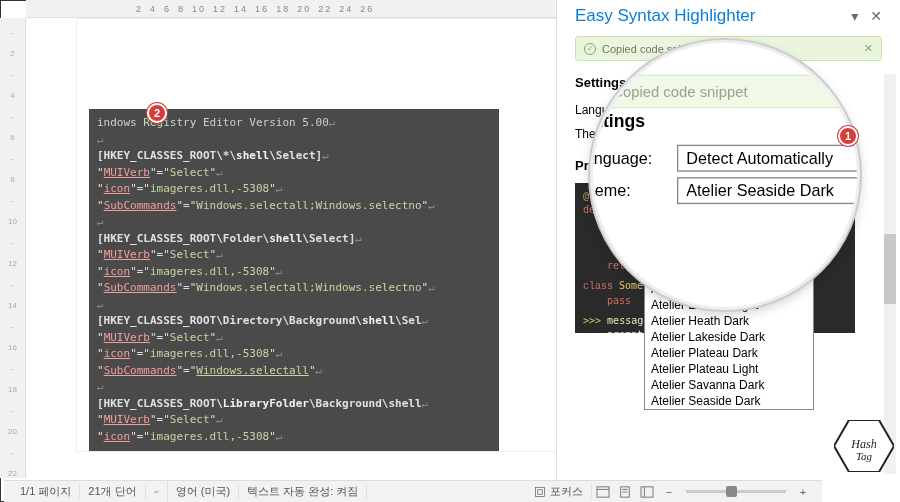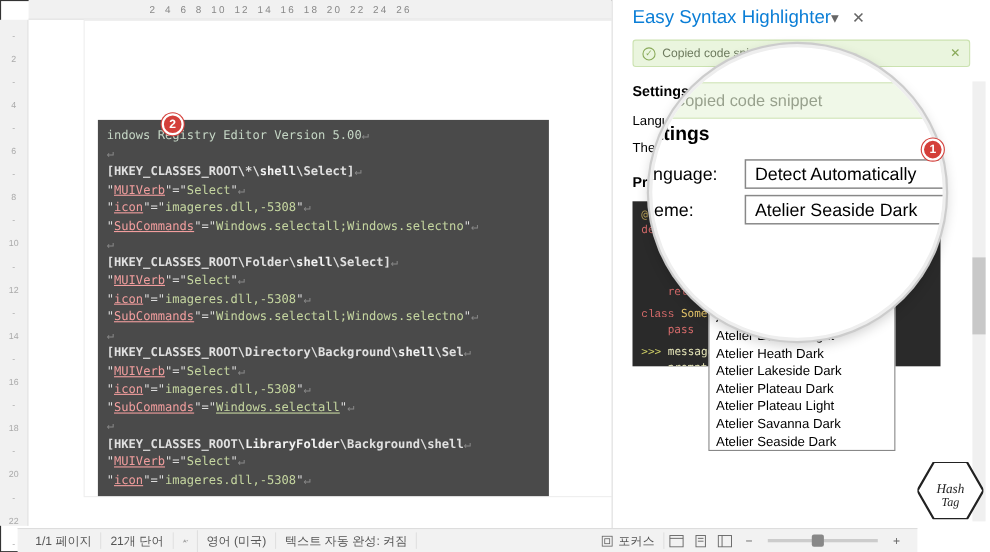--- a/index.html
+++ b/index.html
@@ -101,20 +101,21 @@
   position: absolute;
   right: 0; top: 0;
   width: 344px; height: 502px;
   background: #fff;
   border-left: 1px solid #ddd;
   padding: 6px 18px 0 18px;
 }
 .panel-head {
   display: flex;
   align-items: center;
+  justify-content: space-between;
 }
 .panel-title {
   color: #0b7ed6;
   font-size: 17px;
   font-weight: 400;
 }
 .panel-ctrl {
   color: #666;
   font-size: 14px;
   display: flex;
@@ -237,21 +238,21 @@
 }
 .vscroll .thumb {
   position: absolute; top: 160px; left: 0;
   width: 100%; height: 70px;
   background: #c8c8c8;
 }
 
 
 .statusbar {
   position: absolute;
-  left: 16px; bottom: 0;
+  left: 4px; bottom: 0;
   width: 818px; height: 22px;
   background: #f2f2f2;
   border-top: 1px solid #ddd;
   display: flex;
   align-items: center;
   padding: 0 8px;
   font-size: 11px;
   color: #555;
 }
 .statusbar .seg {

